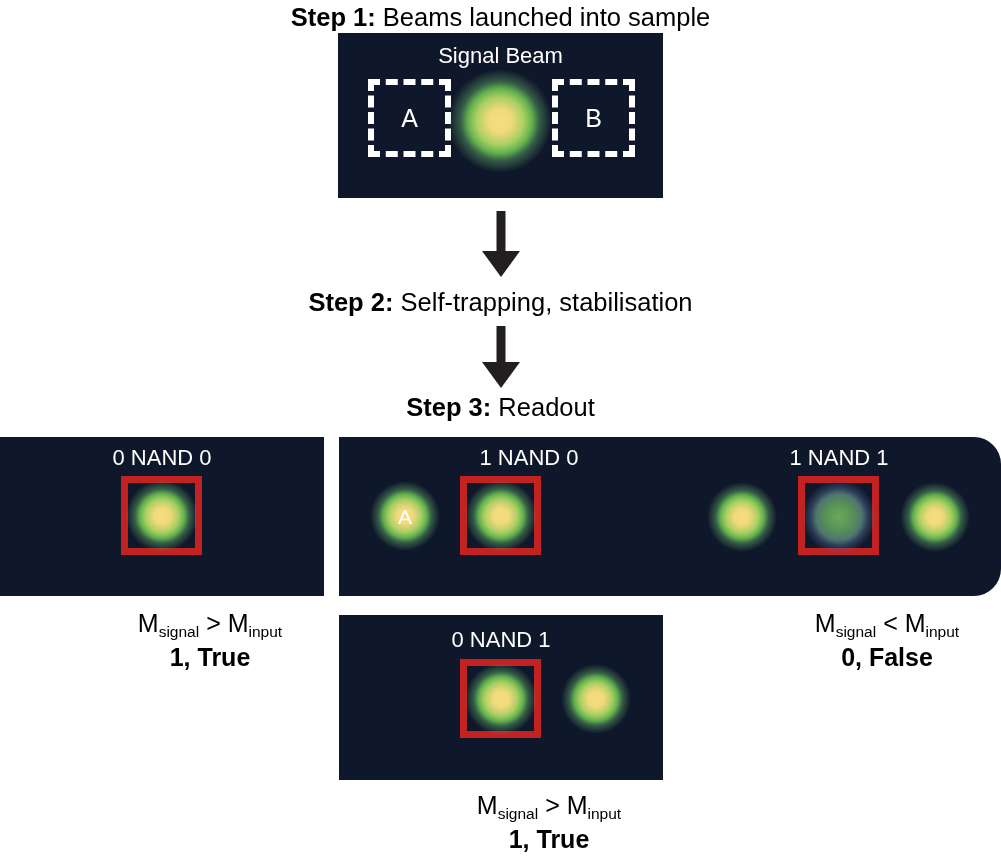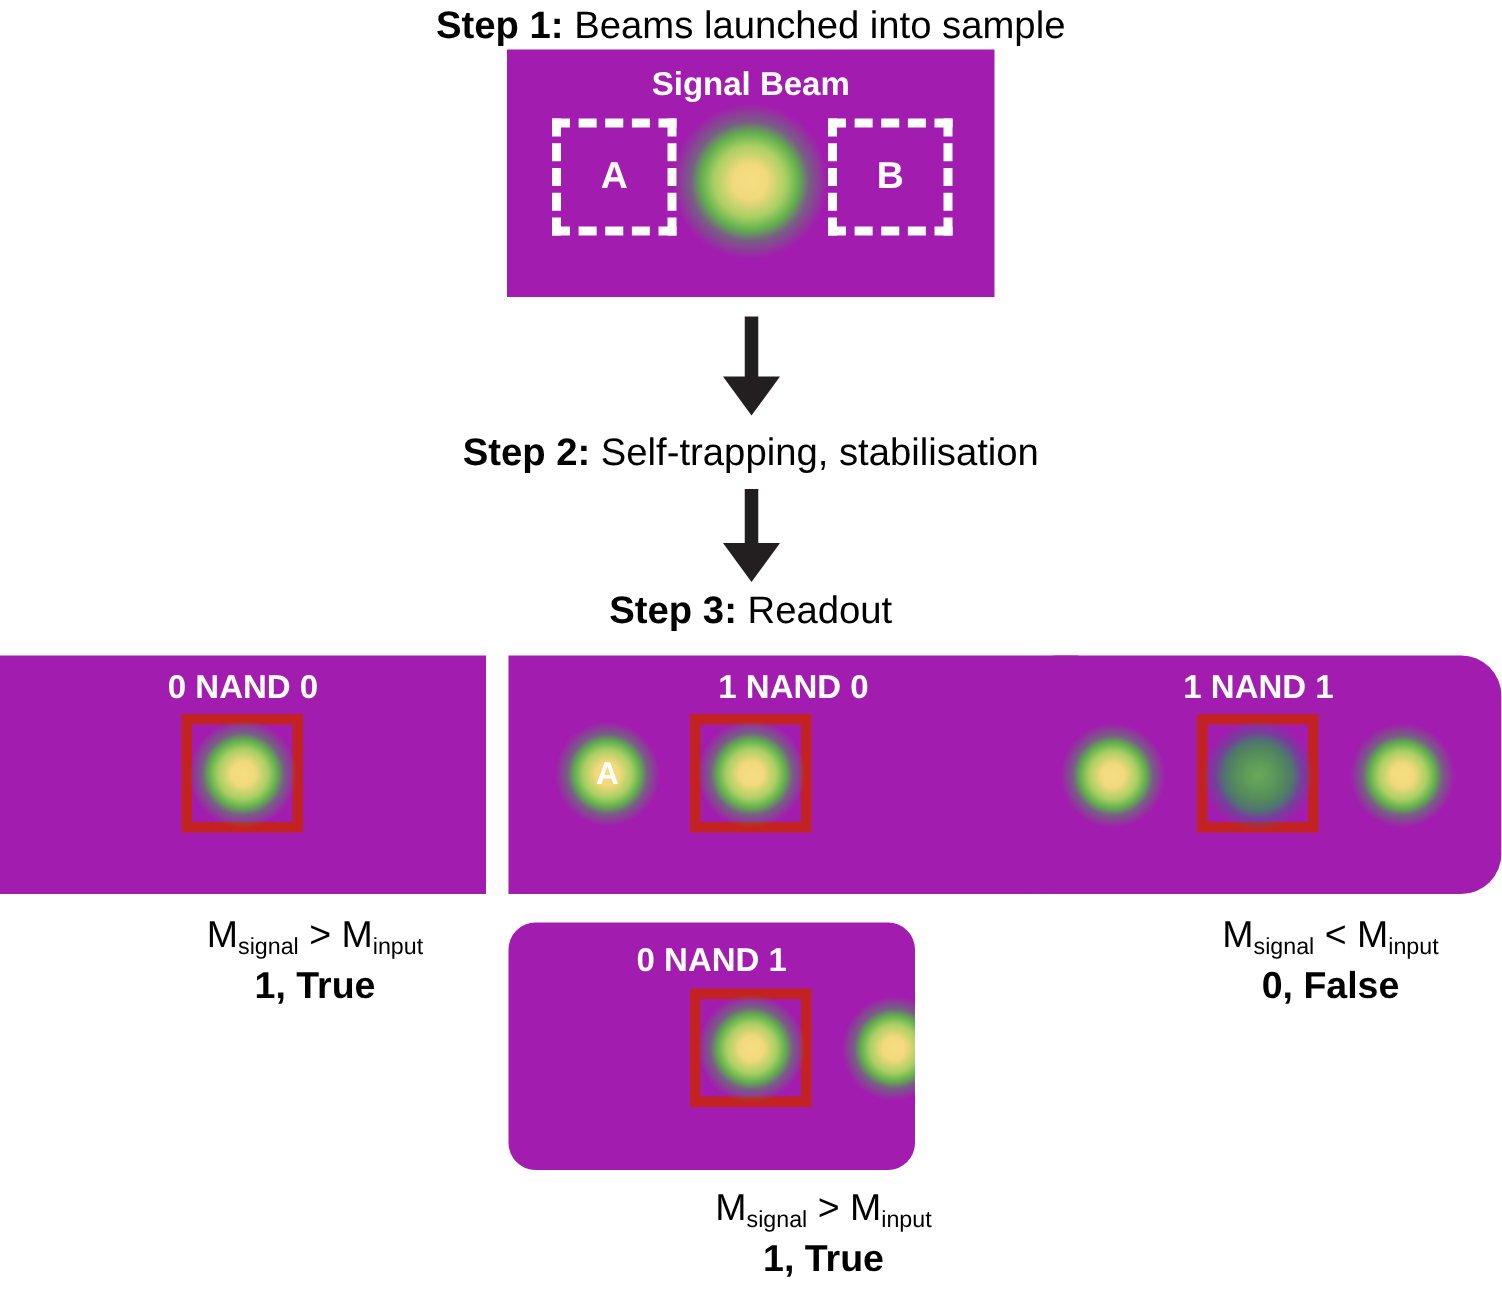--- a/index.html
+++ b/index.html
@@ -50,23 +50,22 @@
     width: 0;
     height: 0;
     border-left: 19px solid transparent;
     border-right: 19px solid transparent;
     border-top: 26px solid #231f20;
   }
 
   
   .panel {
     position: absolute;
-    background: #a21caf;
+    background: #0f172a;
     overflow: hidden;
-    font-weight: bold;
   }
   .panel-title {
     position: absolute;
     left: 0;
     width: 100%;
     text-align: center;
     color: #ffffff;
     font-size: 22px;
     line-height: 26px;
     white-space: nowrap;
@@ -221,21 +220,21 @@
   <div class="spot bright" style="left:65px; top:80px; width:70px; height:70px;"></div>
   <div class="spot dim" style="left:162px; top:80px; width:74px; height:74px;"></div>
   <div class="spot bright" style="left:258px; top:80px; width:70px; height:70px;"></div>
 </div>
 
 <div class="caption" style="left:677px; top:608px; width:324px;">
   <span class="expr"><span>M</span><sub>signal</sub> <span>&lt;</span> <span>M</span><sub>input</sub></span>
   <span class="verdict">0, False</span>
 </div>
 
-<div class="panel" style="left:339px; top:615px; width:271px; height:165px;border-radius:18px;">
+<div class="panel" style="left:339px; top:615px; width:324px; height:165px;">
   <div class="panel-title" style="top:12px;">0 NAND 1</div>
   <div class="red-box" style="left:121px; top:44px; width:81px; height:79px;"></div>
   <div class="spot bright" style="left:162px; top:84px; width:72px; height:72px;"></div>
   <div class="spot bright" style="left:257px; top:84px; width:70px; height:70px;"></div>
 </div>
 
 <div class="caption" style="left:339px; top:790px; width:324px;">
   <span class="expr"><span>M</span><sub>signal</sub> <span>&gt;</span> <span>M</span><sub>input</sub></span>
   <span class="verdict">1, True</span>
 </div>

